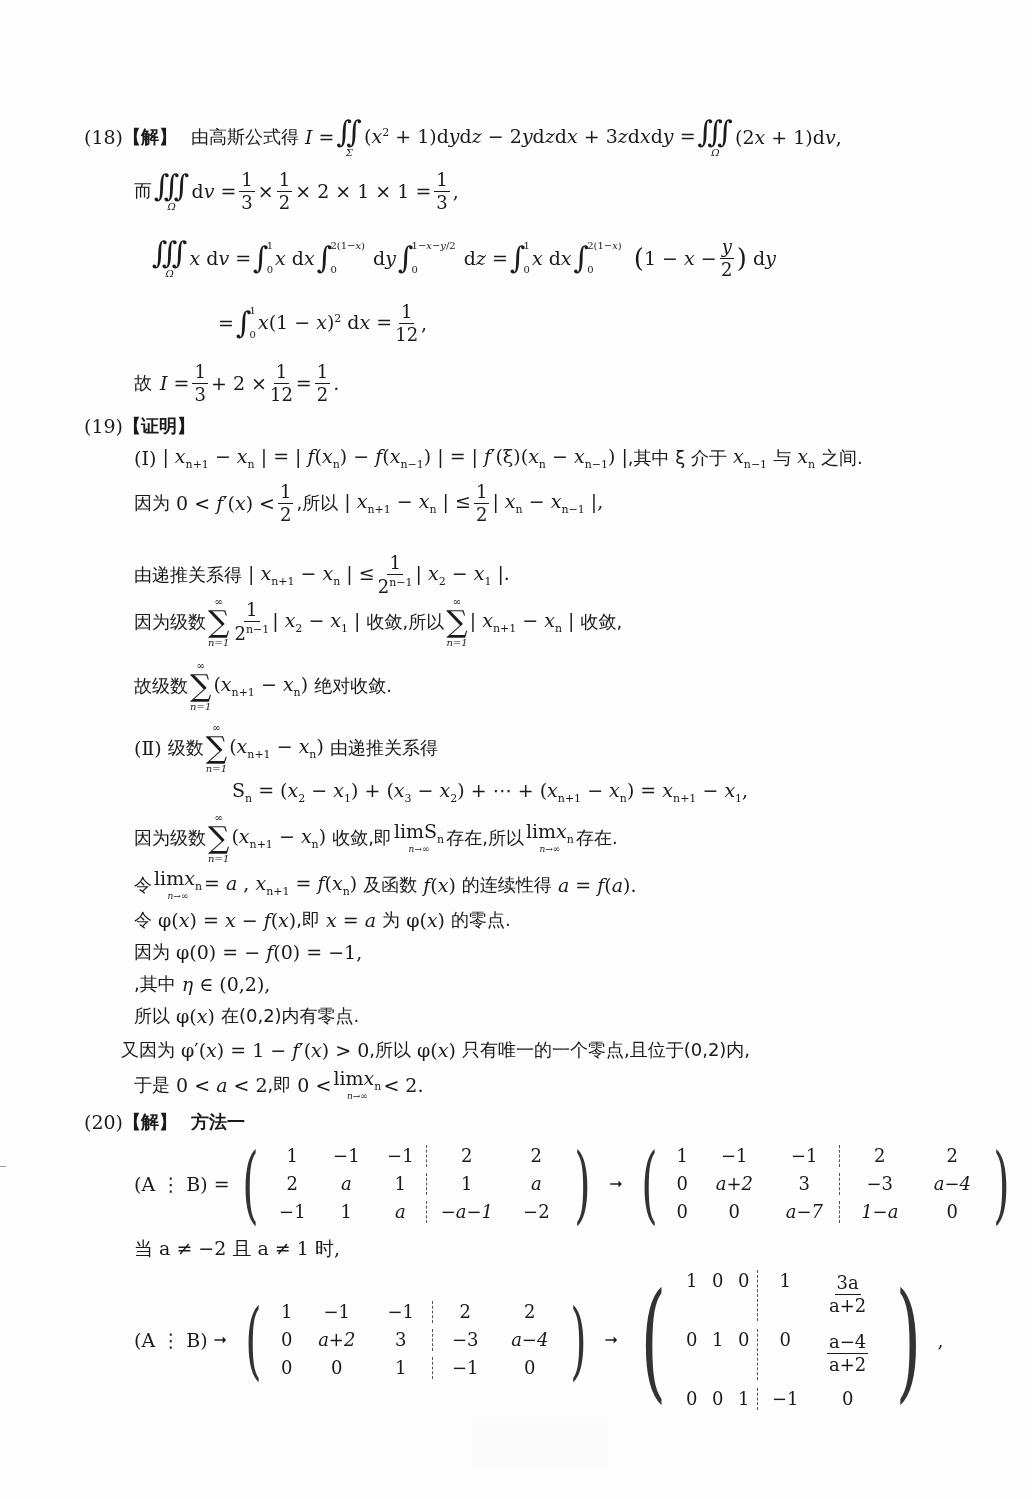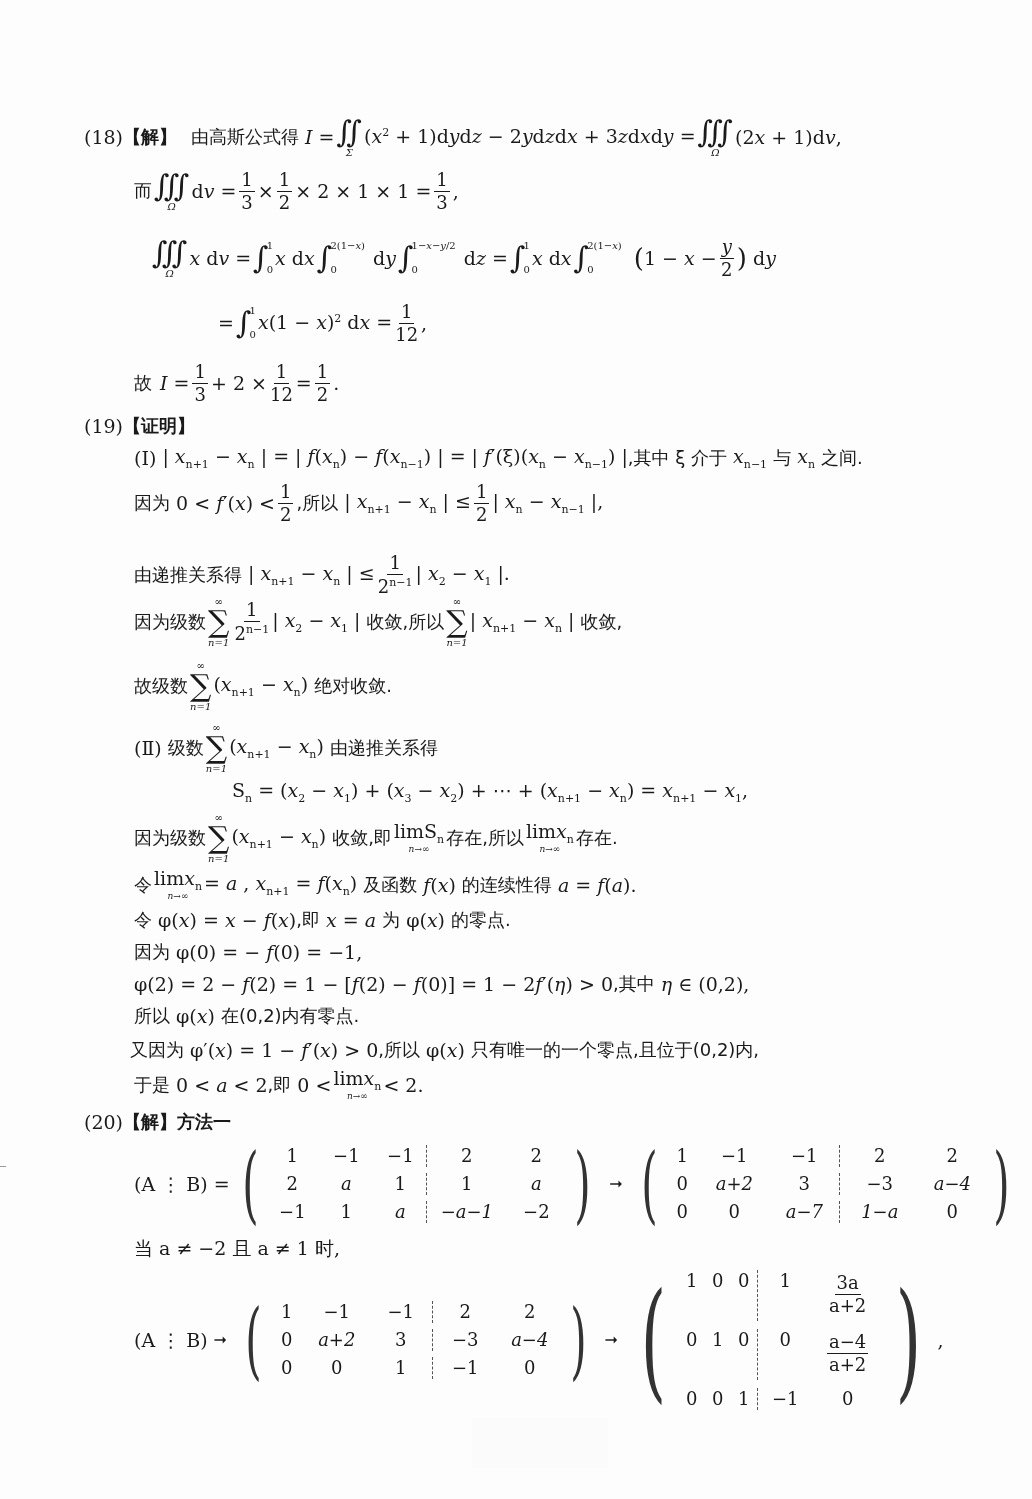--- a/index.html
+++ b/index.html
@@ -293,33 +293,32 @@
   <span>&nbsp;φ(<i>x</i>)&nbsp;</span>
   <span class="cjk">的零点.</span>
 </div>
 
 <div class="line" style="left:134px;top:940px;height:24px;">
   <span class="cjk">因为</span>
   <span>&nbsp;φ(0) = − <i>f</i>(0) = −1,</span>
 </div>
 
 <div class="line" style="left:134px;top:972px;height:24px;">
-  <span>φ(2) = 2 − <i>f</i>(2) = 1 − [<i>f</i>(2) − <i>f</i>(0)] = 1 − 2<i>f</i>′(<i>η</i>) &gt; 0</span>
   <span class="cjk">,其中</span>
   <span>&nbsp;<i>η</i> ∈ (0,2),</span>
 </div>
 
 <div class="line" style="left:134px;top:1004px;height:24px;">
 
   <span class="cjk">所以</span>
   <span>&nbsp;φ(<i>x</i>)&nbsp;</span>
   <span class="cjk">在(0,2)内有零点.</span>
 </div>
 
-<div class="line" style="left:130px;top:1038px;height:24px;">
+<div class="line" style="left:121px;top:1038px;height:24px;">
   <span class="cjk">又因为</span>
   <span>&nbsp;φ′(<i>x</i>) = 1 − <i>f</i>′(<i>x</i>) &gt; 0</span>
   <span class="cjk">,所以</span>
   <span>&nbsp;φ(<i>x</i>)&nbsp;</span>
   <span class="cjk">只有唯一的一个零点,且位于(0,2)内,</span>
 </div>
 
 <div class="line" style="left:134px;top:1068px;height:34px;">
   <span class="cjk">于是</span>
   <span>&nbsp;0 &lt; <i>a</i> &lt; 2</span>
@@ -328,21 +327,21 @@
   <span class="lim-op">
       <span>lim<i>x</i><sub>n</sub></span>
       <span class="lo">n→∞</span>
     </span>
   <span>&lt; 2.</span>
 </div>
 
 <div class="line" style="left:84px;top:1110px;height:24px;">
   <span>(20)</span>
   <span class="bk">【解】</span>
-  <span class="bk" style="">方法一</span>
+  <span class="bk" style="margin-left:14px">方法一</span>
 </div>
 
 <div class="line" style="left:134px;top:1136px;height:96px;">
   <span class="b">(A ⋮ B)</span>&nbsp;=
   <span class="matrix">
     <span class="paren">(</span>
     <span class="grid" style="grid-template-columns:52px 56px 52px 80px 60px;" id="m1">
         <span style="font-style: normal;">1</span>
         <span style="font-style: normal;">−1</span>
         <span style="font-style: normal;">−1</span>

